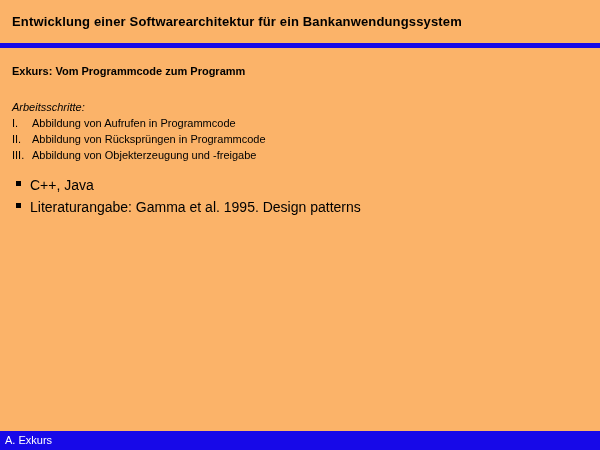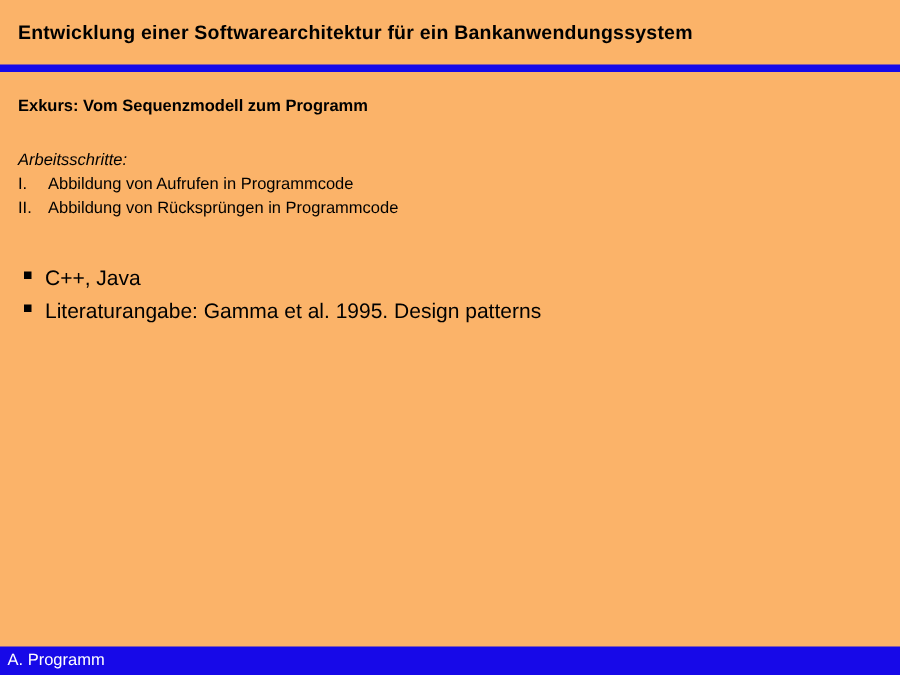--- a/index.html
+++ b/index.html
@@ -131,43 +131,46 @@
 </style>
 </head>
 <body>
 
 <div class="slide">
 
   <div class="slide-title">Entwicklung einer Softwarearchitektur für ein Bankanwendungssystem</div>
 
   <div class="title-rule"></div>
 
-  <div class="subtitle">Exkurs: Vom Sequenzmodell zum Programm</div>
+  <div class="subtitle">Exkurs: Vom Programmcode zum Programm</div>
 
   <div class="body-block">
     <div class="body-line">Arbeitsschritte:</div>
 
     <div class="step-line">
       <span class="step-num">I.</span><span>Abbildung von Aufrufen in Programmcode</span>
     </div>
 
     <div class="step-line">
       <span class="step-num">II.</span><span>Abbildung von Rücksprüngen in Programmcode</span>
     </div>
 
+    <div class="step-line">
+      <span class="step-num">III.</span><span>Abbildung von Objekterzeugung und -freigabe</span>
+    </div>
   </div>
 
   <div class="bullet-list">
     <div class="bullet-item">
       <span class="bullet-marker"></span>
       <span>C++, Java</span>
     </div>
     <div class="bullet-item">
       <span class="bullet-marker"></span>
       <span>Literaturangabe: Gamma et al. 1995. </span><span class="ital">Design patterns</span>
     </div>
   </div>
 
   <div class="footer-bar">
-    <div class="footer-text">A. Programm</div>
+    <div class="footer-text">A. Exkurs</div>
   </div>
 
 </div>
 
 </body></html>

